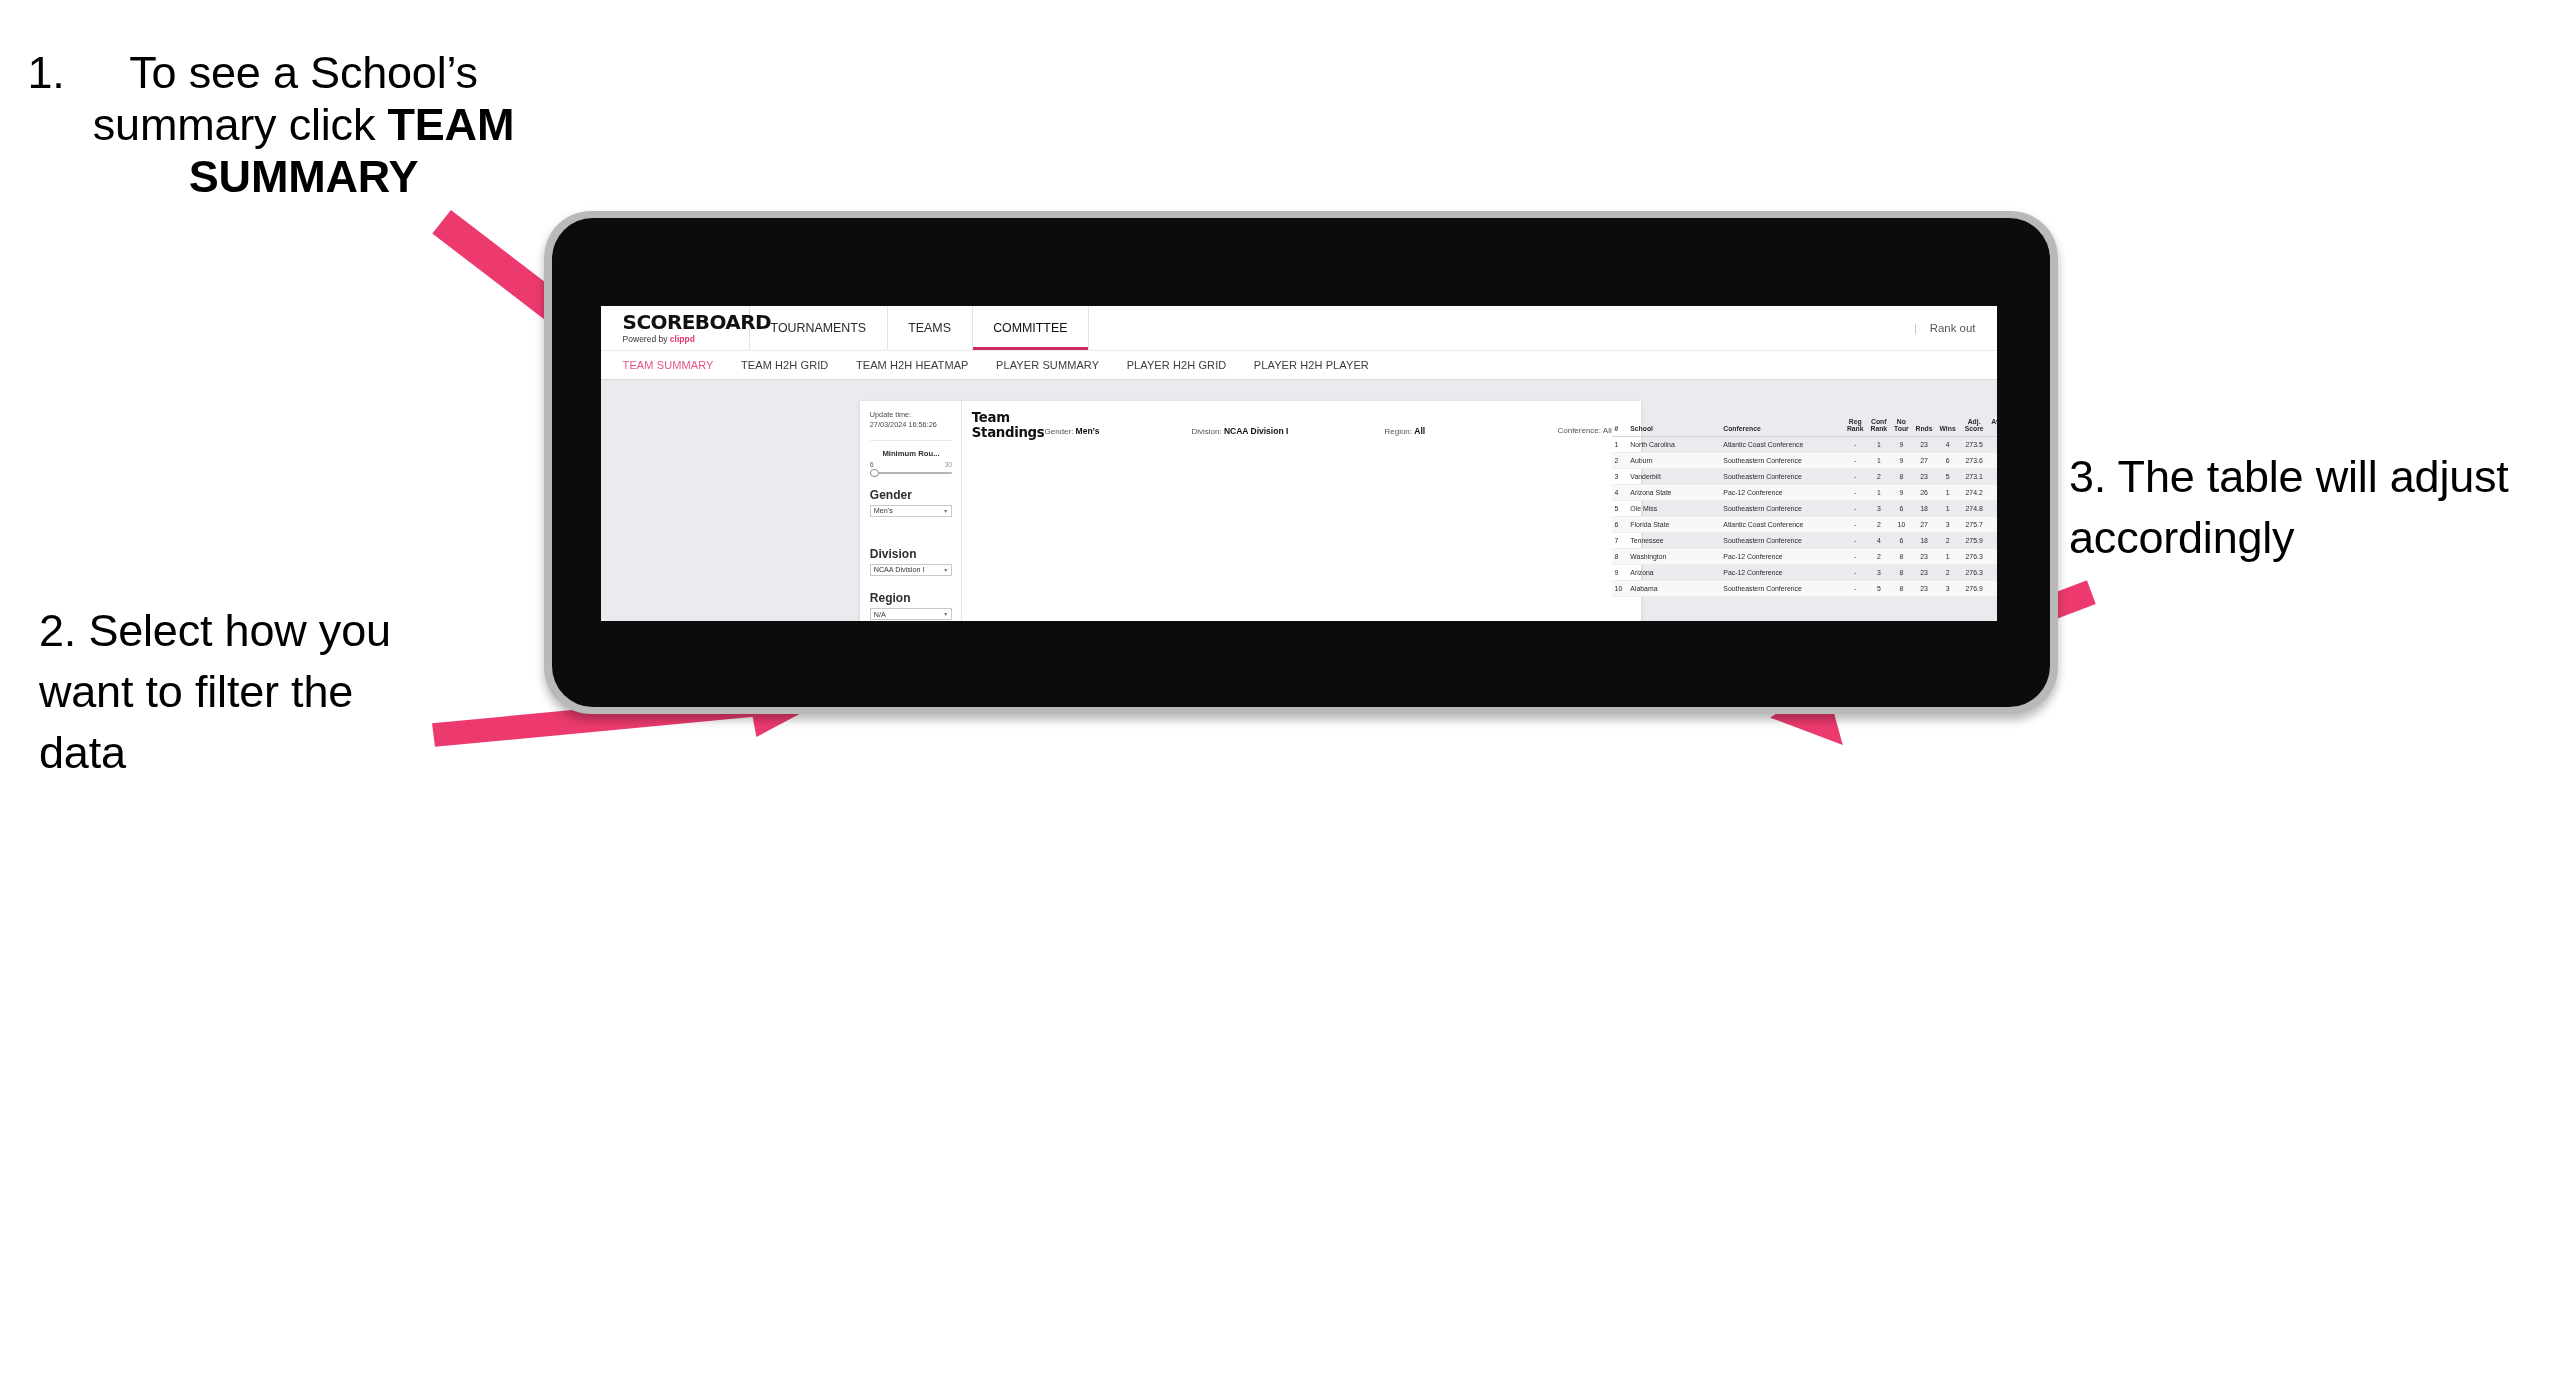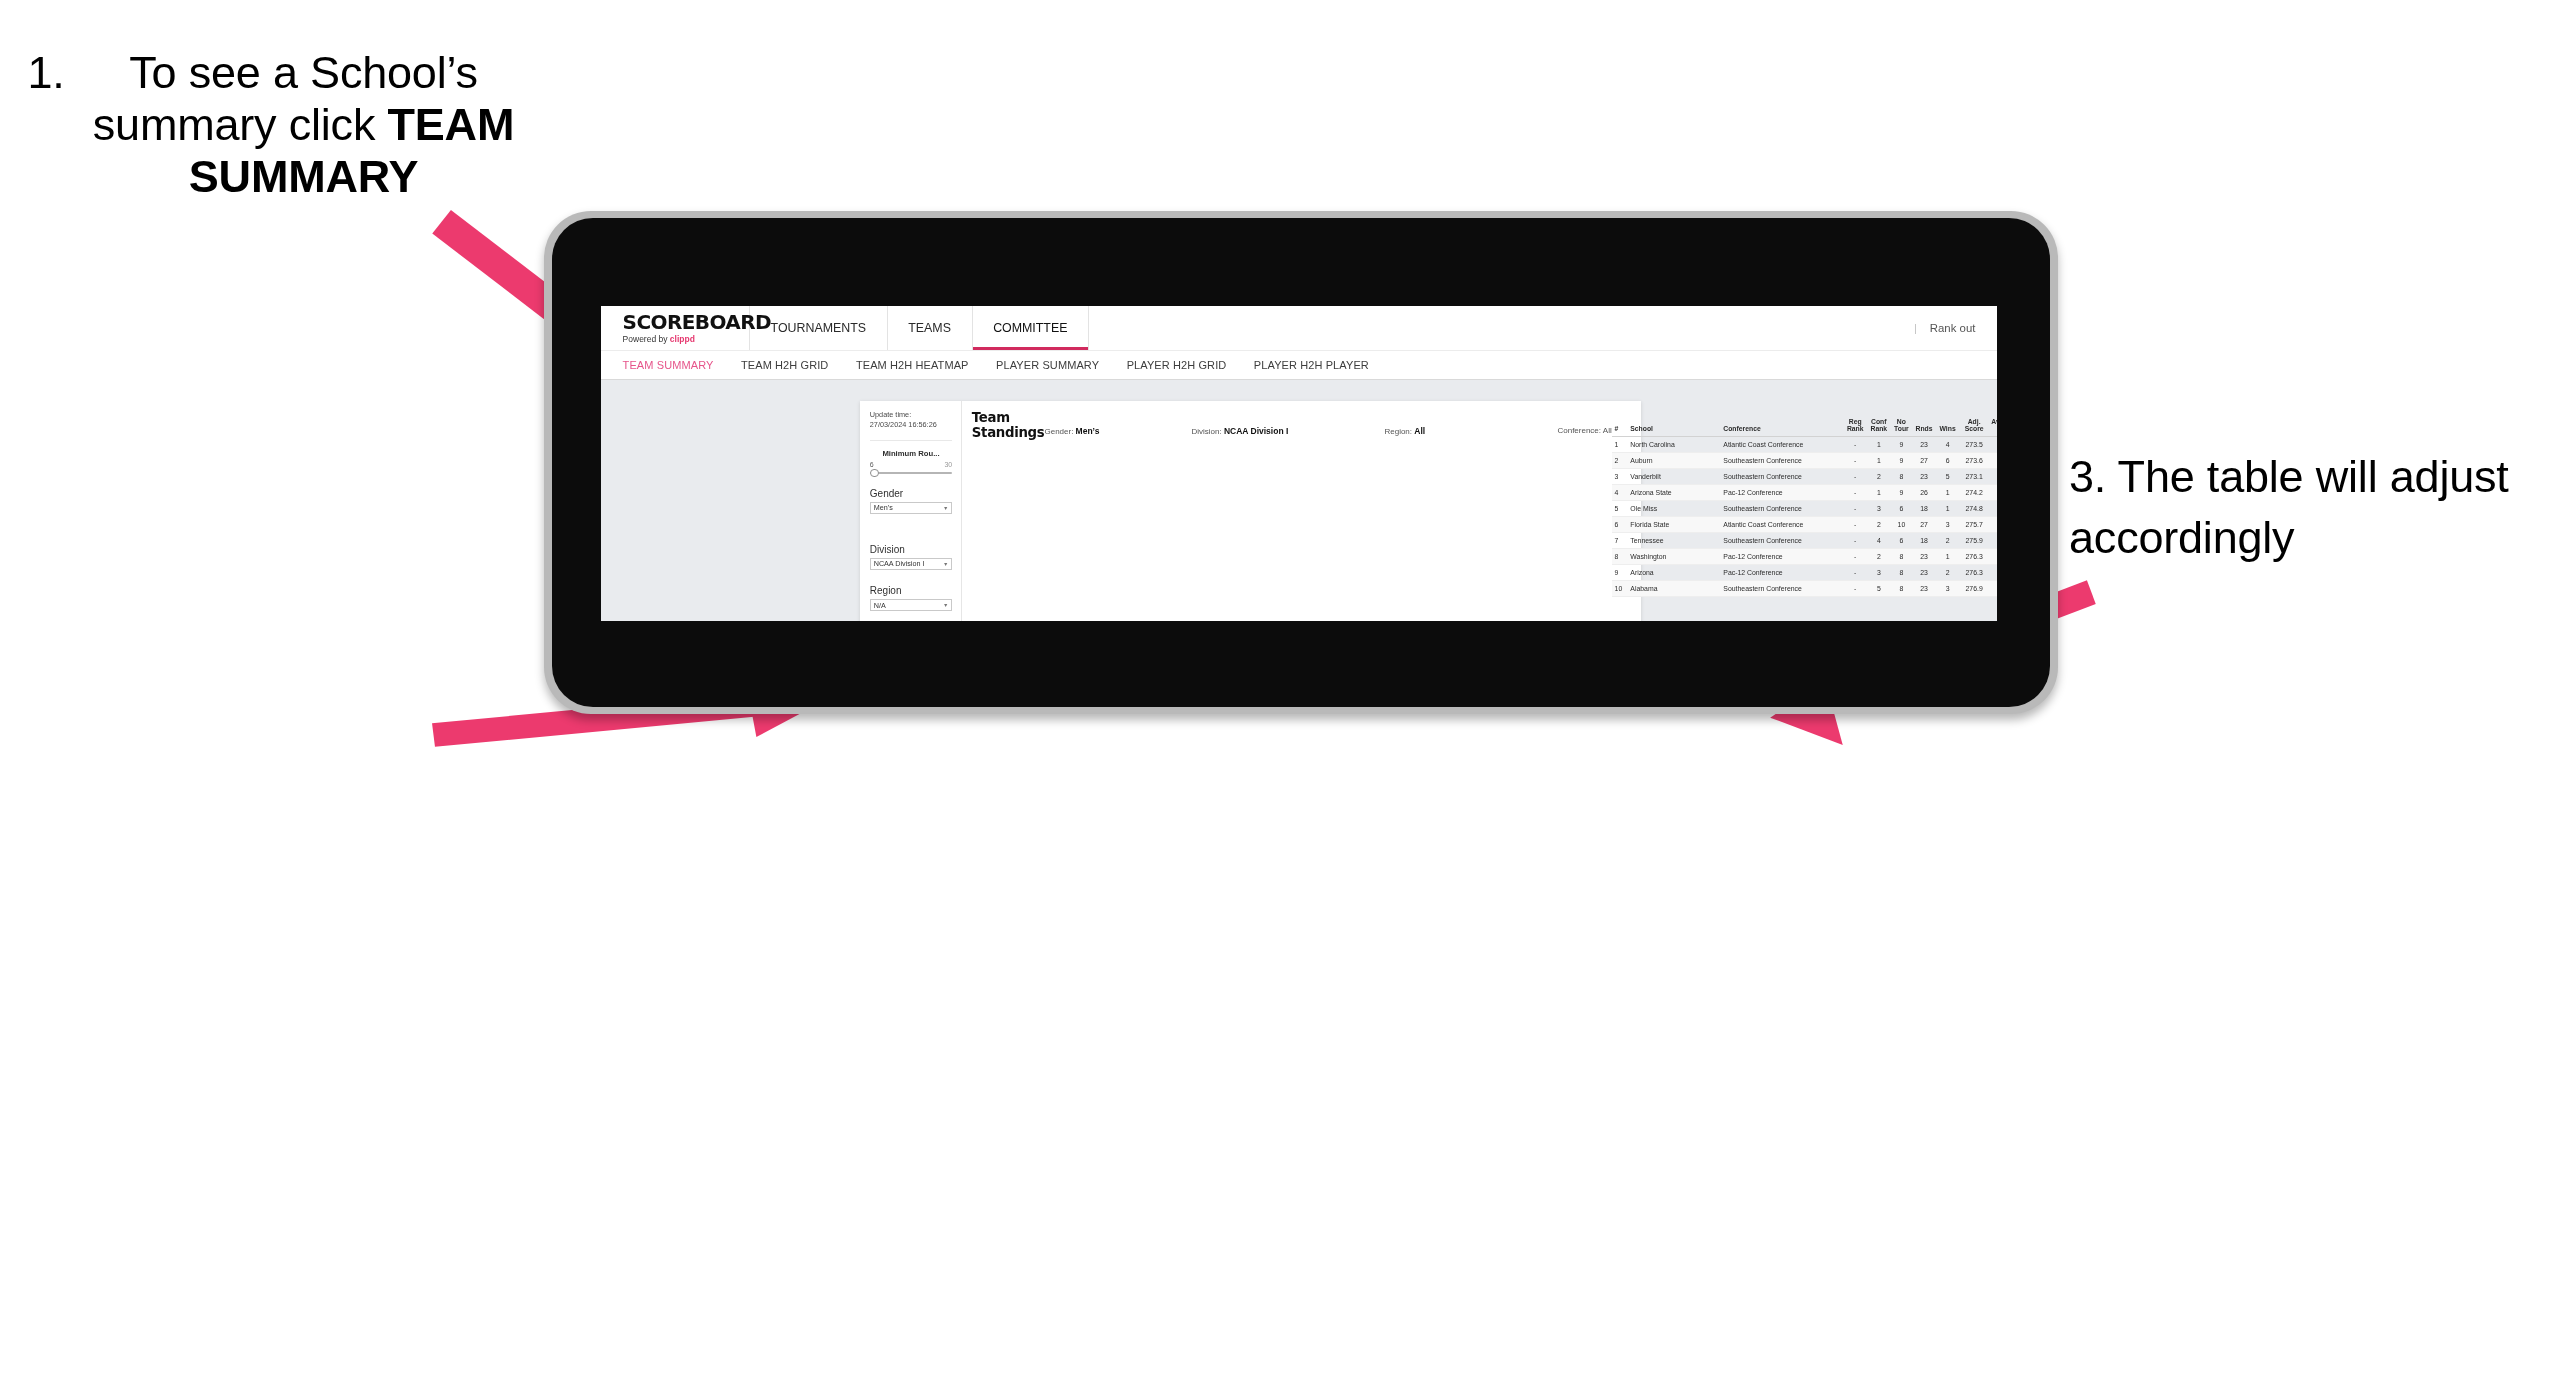--- a/index.html
+++ b/index.html
@@ -139,21 +139,21 @@
   
   #filters {
     width: 102px; flex: 0 0 102px;
     border-right: 1px solid #e6e6e6;
     padding: 8.8px 8.8px 0 9.8px;
     font-size: 7.5px; color: #3b3b3b;
   }
   #update-time { line-height: 1.45; color: #4a4a4a; font-size: 7.3px; }
   #filters .sep { height: 1px; background: #e8e8e8; margin: 8.8px 0 7.9px; }
   .fgroup { margin-bottom: 9.8px; }
-  .flabel { font-weight: 400; font-size: 10px; color: #2f2f2f; margin-bottom: 2.9px; }
+  .flabel { font-weight: 700; font-size: 12px; color: #2f2f2f; margin-bottom: 2.9px; }
   .fselect {
     height: 11.8px; border: 1px solid #c9c9c9; background: #fff;
     display: flex; align-items: center; justify-content: space-between;
     padding: 0 2.9px; font-size: 7.2px; color: #333;
   }
   .fselect .caret { font-size: 5.4px; color: #777; }
   #slider-label { text-align: center; font-weight: 700; font-size: 7.7px; color: #2f2f2f; }
   #slider-vals { display: flex; justify-content: space-between; font-size: 7px; color: #5a5a5a; margin-top: 2.9px; }
   #slider-vals .hi { color: #999; }
   #slider-track {
@@ -219,20 +219,21 @@
 </head>
 <body>
 
 <div id="stage">
 
   <div class="anno" id="anno-1">
     <span class="num">1.</span>
     <span class="body"><span>To see a School’s summary click </span><b>TEAM SUMMARY</b></span>
   </div>
 
+  <div class="anno" id="anno-2">2. Select how you want to filter the data</div>
 
   <div class="anno" id="anno-3">3. The table will adjust accordingly</div>
 
   <svg class="arrow" id="arrow-1" style="left:447px; top:204px;" width="211" height="162" viewBox="0 0 215 165">
     <g fill="#ec3a6e">
       <path d="M4 6 L150 118 L131 142 L-15 30 Z"></path>
       <path d="M128 96 L175 152 L104 152 Z" transform="rotate(-9 140 124)"></path>
     </g>
   </svg>
 

